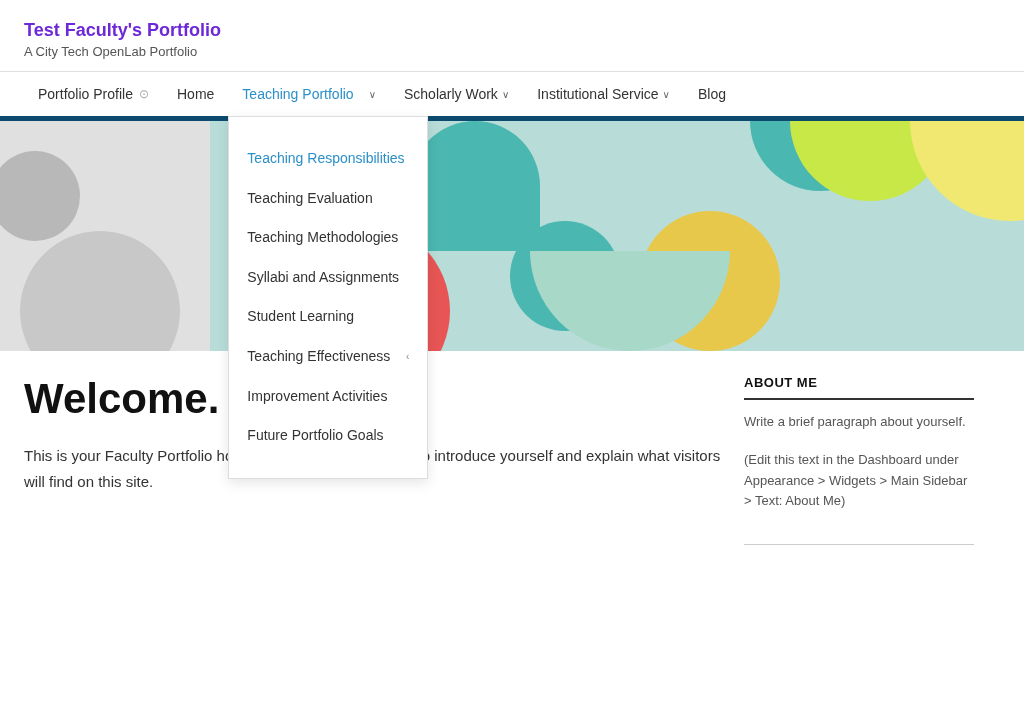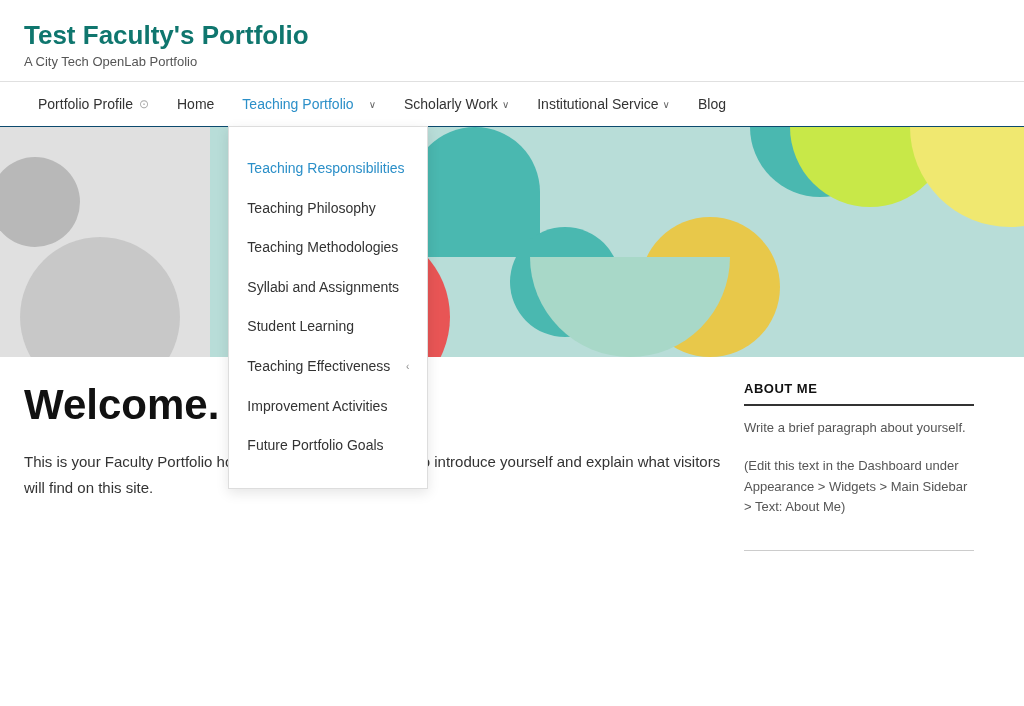--- a/index.html
+++ b/index.html
@@ -1,24 +1,24 @@
 <!DOCTYPE html>
 <html><head>
   <meta charset="utf-8">
   <style>
     * { margin: 0; padding: 0; box-sizing: border-box; }
     body { font-family: -apple-system, BlinkMacSystemFont, 'Segoe UI', Arial, sans-serif; background: #fff; color: #333; font-size: 15px; }
 
     
     .site-header { padding: 20px 24px 12px 24px; border-bottom: none; }
-    .site-title { font-size: 26px; font-weight: 700; color: #0f766e; }
+    .site-title { font-size: 18px; font-weight: 700; color: #6d28d9; }
     .site-subtitle { font-size: 13px; color: #555; margin-top: 3px; font-weight: 400; }
 
     
-    .main-nav { border-top: 1px solid #e0e0e0; border-bottom: 1px solid #0c4a6e; padding: 0 24px; position: relative; }
+    .main-nav { border-top: 1px solid #e0e0e0; border-bottom: 5px solid #0c4a6e; padding: 0 24px; position: relative; }
     .nav-list { list-style: none; display: flex; align-items: center; gap: 0; }
     .nav-item { position: relative; }
     .nav-link {
       display: flex; align-items: center; gap: 4px;
       padding: 14px 14px;
       font-size: 14px; color: #333; text-decoration: none; cursor: pointer;
       white-space: nowrap;
     }
     .nav-link.active { color: #2b8fc8; gap: 15px; }
     .nav-link .chevron { font-size: 10px; color: #666; }
@@ -107,21 +107,21 @@
         <span class="chevron">∨</span>
       </a>
 
       <div class="dropdown">
 
         <a class="dropdown-item active">
           <span>Teaching Responsibilities</span>
         </a>
 
         <a class="dropdown-item">
-          <span>Teaching Philosophy</span>
+          <span>Teaching Evaluation</span>
         </a>
 
         <a class="dropdown-item">
           <span>Teaching Methodologies</span>
         </a>
 
         <a class="dropdown-item">
           <span>Syllabi and Assignments</span>
         </a>
 

